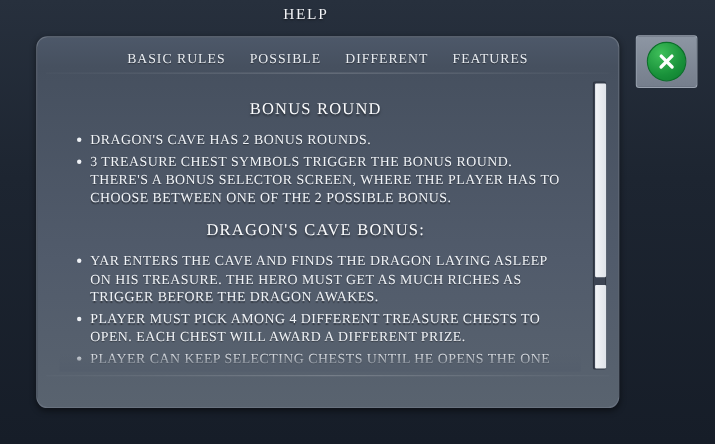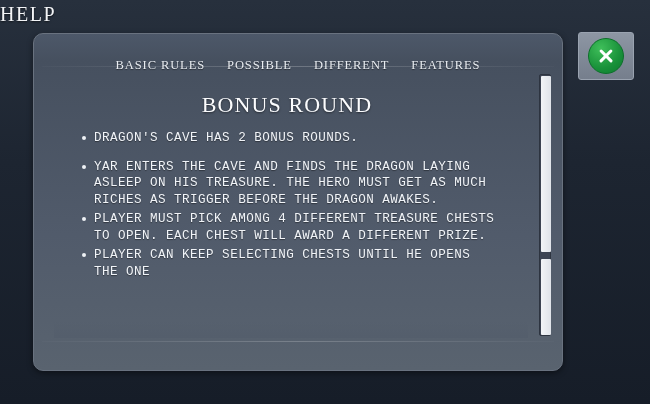--- a/index.html
+++ b/index.html
@@ -18,22 +18,23 @@
   .page-bg {
     position: absolute;
     inset: 0;
     background: linear-gradient(180deg, #27303d 0%, #1d2531 40%, #161d28 100%);
   }
   .help-title {
     position: absolute;
     top: 0px;
     left: 0;
     width: 556px;
+    text-align: center;
     color: #f2f4f7;
-    font-size: 20px;
+    font-size: 14px;
     letter-spacing: 1.5px;
     font-family: "Liberation Serif", serif;
     line-height: 28px;
     text-shadow: 0 1px 2px rgba(0,0,0,0.6);
   }
   .panel {
     position: absolute;
     left: 33px;
     top: 33px;
     width: 530px;
@@ -50,21 +51,21 @@
     left: 0;
     width: 100%;
     text-align: center;
     height: 24px;
   }
   .tab {
     display: inline-block;
     color: #e9edf2;
     font-size: 12.5px;
     letter-spacing: 0.9px;
-    margin: 16px 9px;
+    margin: 4px 9px;
     font-family: "Liberation Serif", serif;
     cursor: pointer;
     text-shadow: 0 1px 1px rgba(0,0,0,0.45);
   }
   .tabs-divider {
     position: absolute;
     top: 32px;
     left: 8px;
     right: 8px;
     height: 1px;
@@ -83,31 +84,30 @@
     position: absolute;
     left: 0;
     top: 0;
     width: 486px;
     padding: 8px 14px 0 14px;
     box-sizing: border-box;
     color: #f0f3f7;
   }
   .section-head {
     text-align: center;
-    font-size: 22px;
+    font-size: 15px;
     letter-spacing: 1.1px;
     margin: 14px 0 10px 0;
     color: #fbfcfe;
     text-shadow: 0 1px 2px rgba(0,0,0,0.5);
   }
   ul.bullets {
-    margin: 12px;
+    margin: 0;
     padding: 0 6px 0 24px;
     list-style: none;
-    font-family: Liberation Mono, monospace;
   }
   ul.bullets li {
     position: relative;
     font-size: 12.6px;
     line-height: 16.5px;
     letter-spacing: 0.45px;
     margin-bottom: 3px;
     color: #f1f4f8;
     text-shadow: 0 1px 1px rgba(0,0,0,0.4);
   }
@@ -232,22 +232,24 @@
     <span class="tab">FEATURES</span>
   </div>
   <div class="tabs-divider"></div>
 
   <div class="content-area">
     <div class="content-inner">
 
       <div class="section-head">BONUS ROUND</div>
       <ul class="bullets">
         <li>DRAGON'S CAVE HAS 2 BONUS ROUNDS.</li>
+        <li>3 TREASURE CHEST SYMBOLS TRIGGER THE BONUS ROUND. THERE'S A BONUS SELECTOR SCREEN, WHERE THE PLAYER HAS TO CHOOSE BETWEEN ONE OF THE 2 POSSIBLE BONUS.</li>
       </ul>
 
+      <div class="section-head">DRAGON'S CAVE BONUS:</div>
       <ul class="bullets">
         <li>YAR ENTERS THE CAVE AND FINDS THE DRAGON LAYING ASLEEP ON HIS TREASURE. THE HERO MUST GET AS MUCH RICHES AS TRIGGER BEFORE THE DRAGON AWAKES.</li>
         <li>PLAYER MUST PICK AMONG 4 DIFFERENT TREASURE CHESTS TO OPEN. EACH CHEST WILL AWARD A DIFFERENT PRIZE.</li>
         <li>PLAYER CAN KEEP SELECTING CHESTS UNTIL HE OPENS THE ONE</li>
       </ul>
 
     </div>
     <div class="fade-bottom"></div>
   </div>
 

